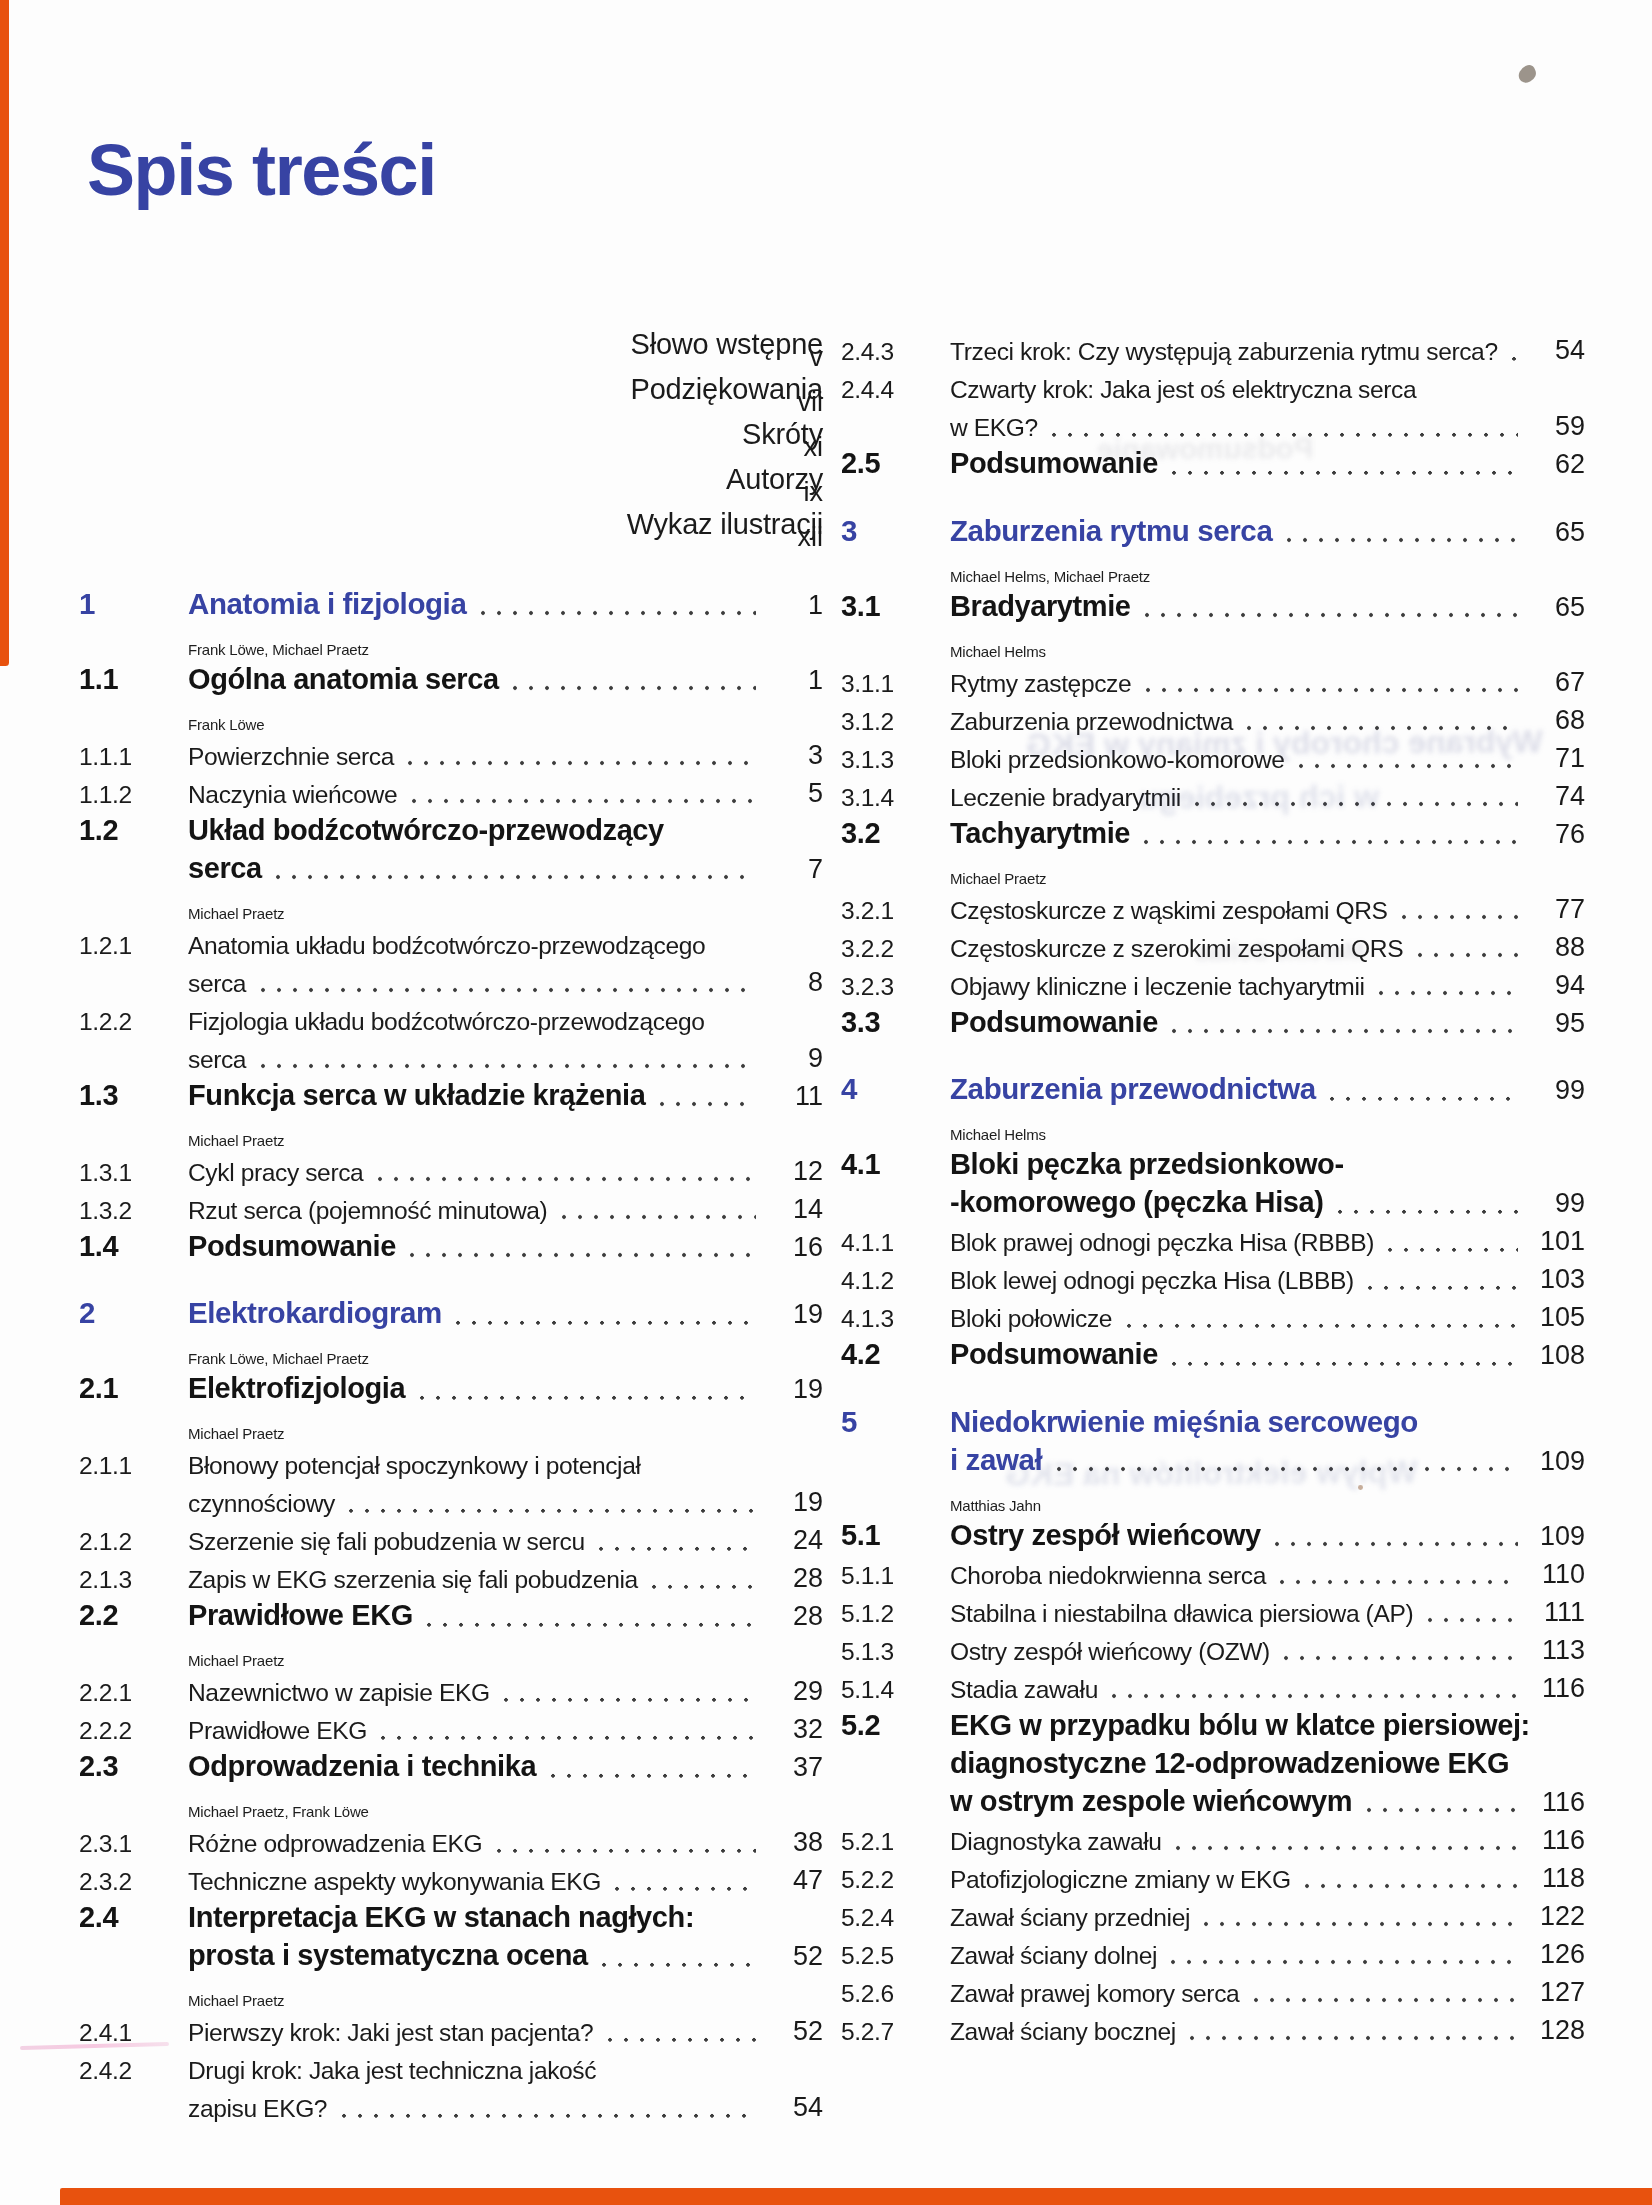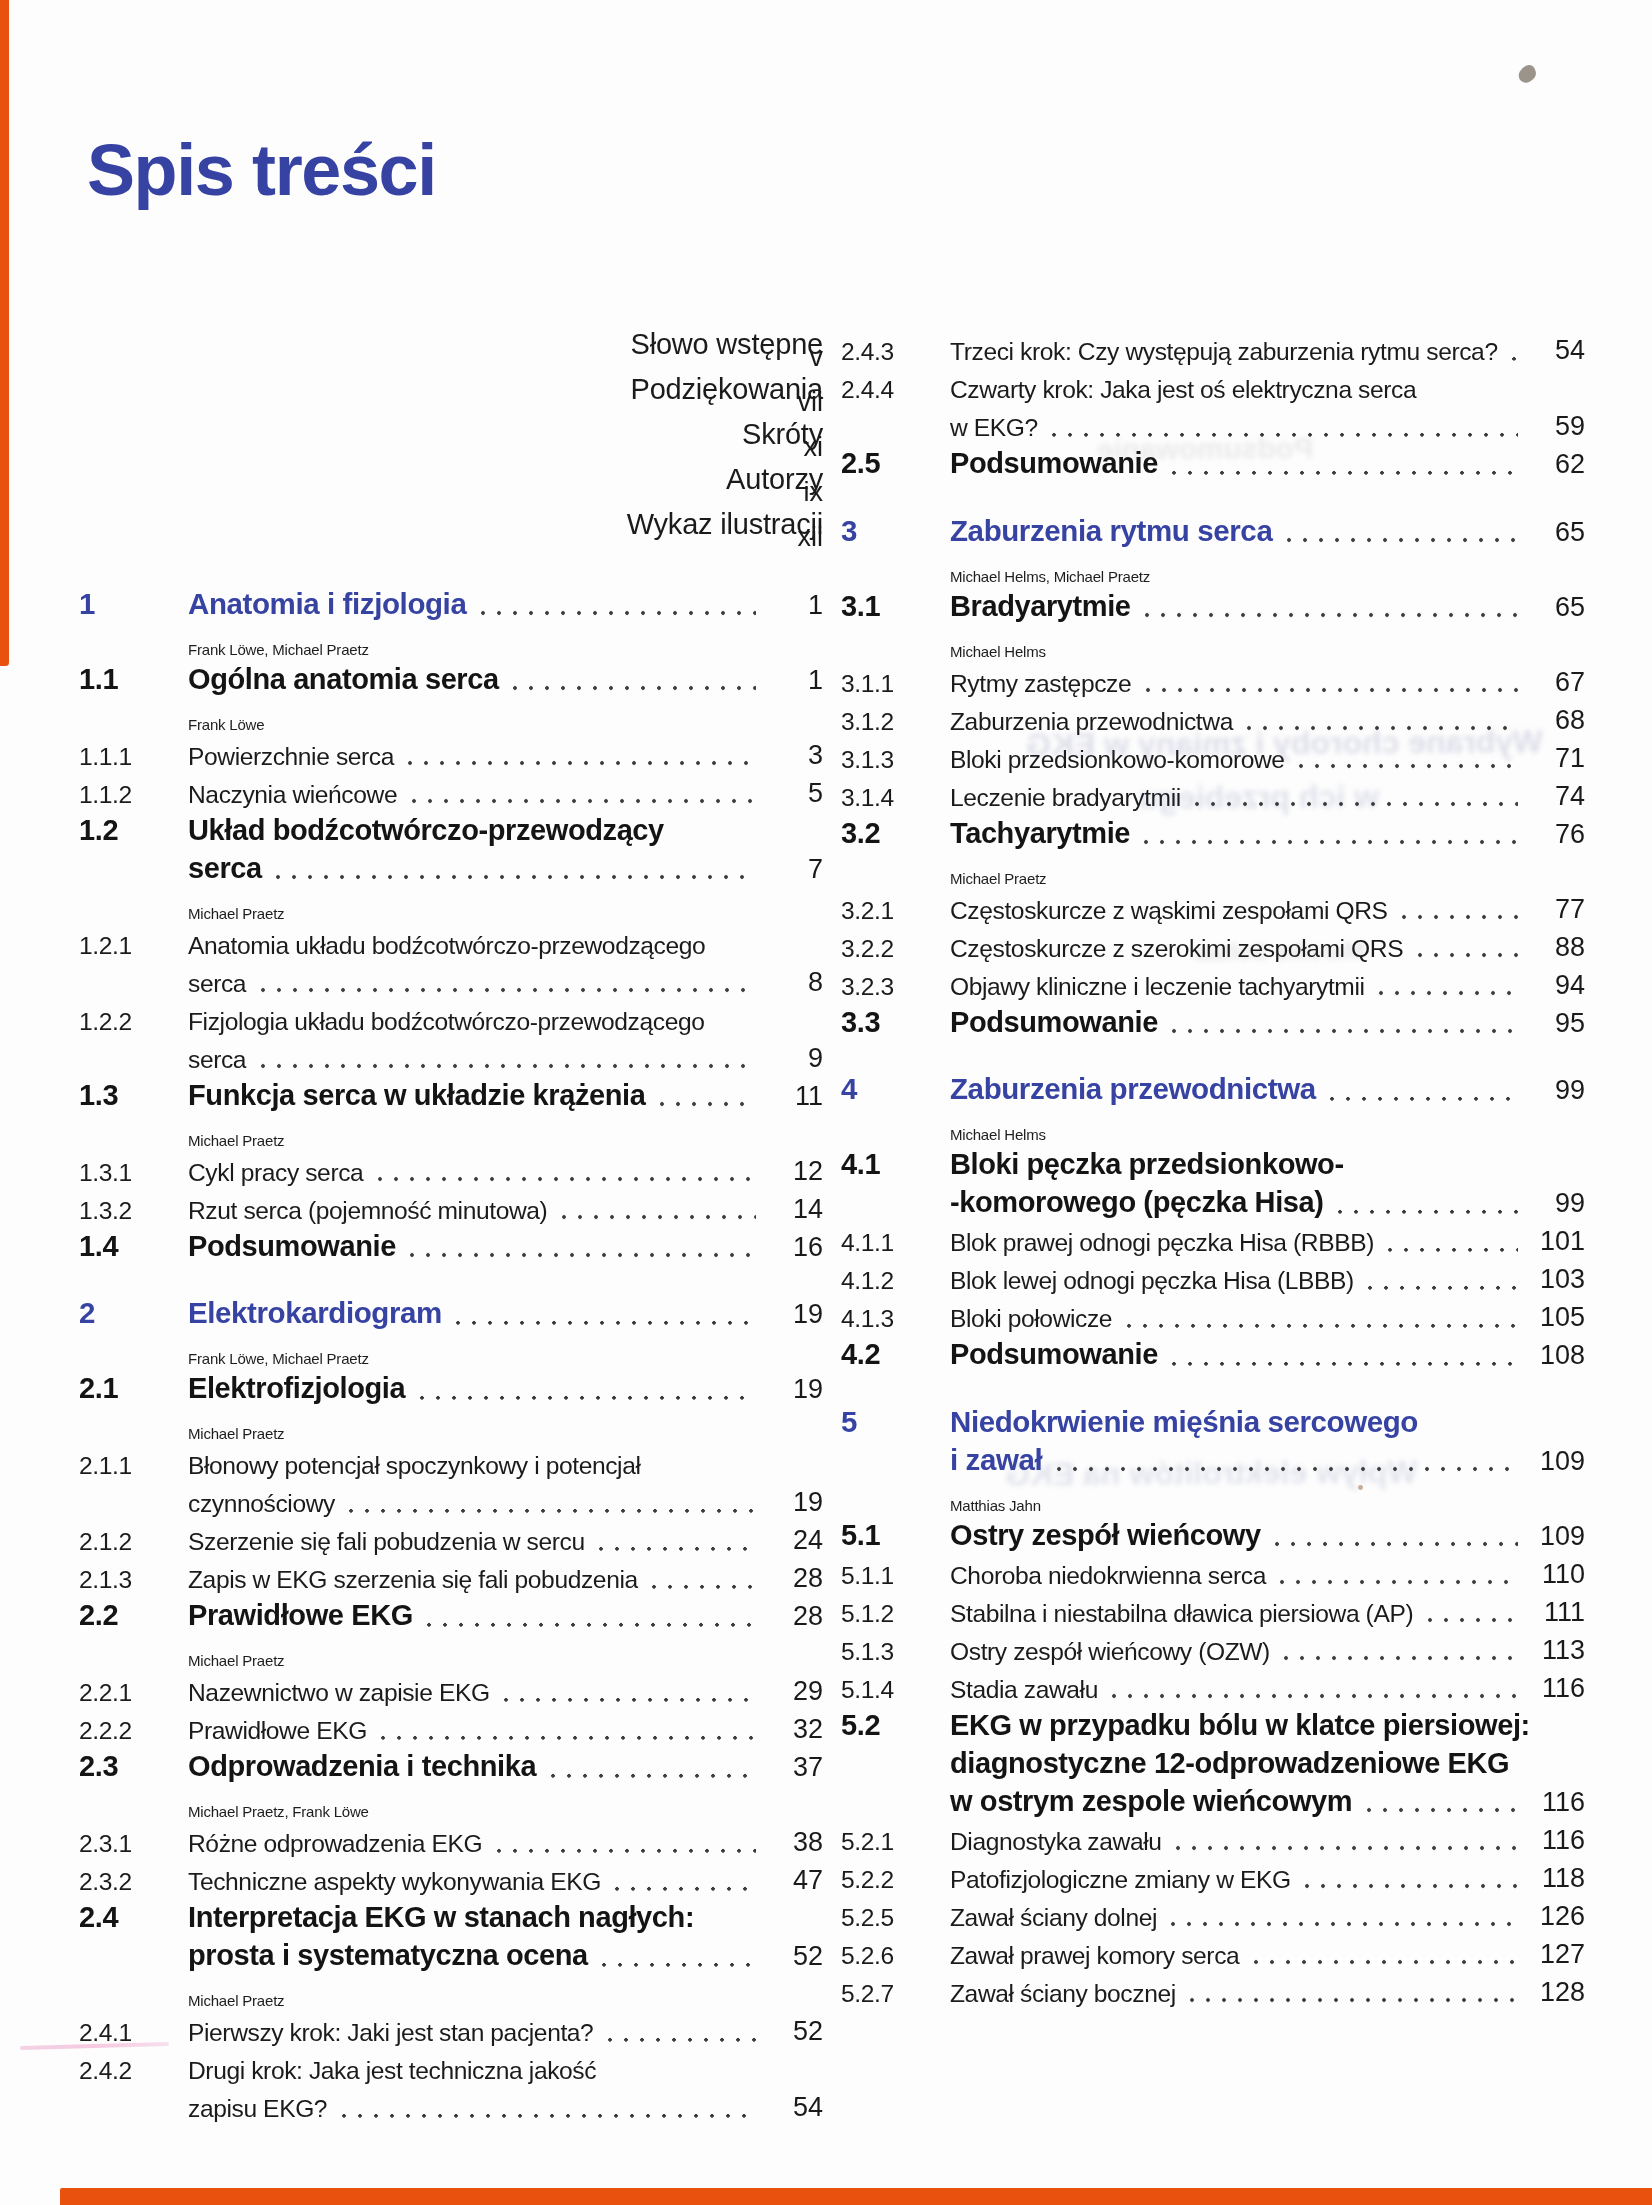--- a/index.html
+++ b/index.html
@@ -619,20 +619,28 @@
       <div class="entry sub">
         <div class="line">
           <span class="num">5.2.2</span>
           <span class="text">Patofizjologiczne zmiany w EKG</span>
           <span class="leader"></span>
           <span class="page-num">118</span>
         </div>
       </div>
       <div class="entry sub">
         <div class="line">
+          <span class="num">5.2.4</span>
+          <span class="text">Zawał ściany przedniej</span>
+          <span class="leader"></span>
+          <span class="page-num">122</span>
+        </div>
+      </div>
+      <div class="entry sub">
+        <div class="line">
           <span class="num">5.2.5</span>
           <span class="text">Zawał ściany dolnej</span>
           <span class="leader"></span>
           <span class="page-num">126</span>
         </div>
       </div>
       <div class="entry sub">
         <div class="line">
           <span class="num">5.2.6</span>
           <span class="text">Zawał prawej komory serca</span>

